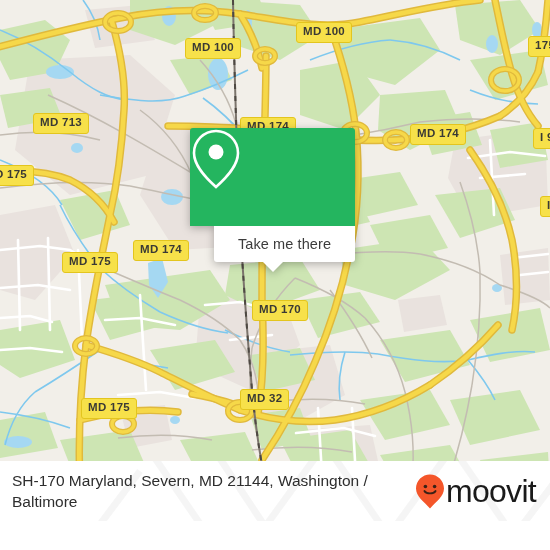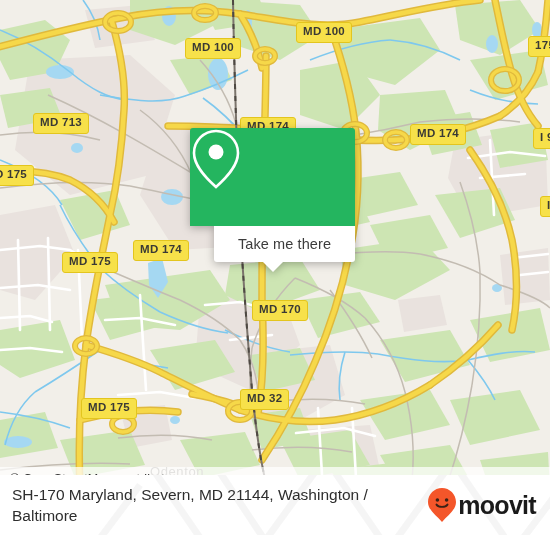--- a/index.html
+++ b/index.html
@@ -89,21 +89,21 @@
     width: 0; height: 0;
     margin-left: -10px;
     border-left: 10px solid transparent;
     border-right: 10px solid transparent;
     border-top: 10px solid #ffffff;
   }
 
   
   #footer {
     position: absolute;
-    left: 0; top: 475px;
+    left: 0; top: 461px;
     width: 550px; height: 60px;
     background: #ffffff;
     display: flex; align-items: center;
     overflow: hidden;
   }
   #footer-watermark { position: absolute; left:0; top:0; opacity: .55; }
   #footer-title {
     position: relative;
     font-size: 15.5px;
     color: #2e2e2e;
@@ -113,22 +113,22 @@
     z-index: 2;
   }
   #brand {
     position: absolute;
     right: 14px; top: 50%;
     transform: translateY(-50%);
     display: flex; align-items: center; gap: 1px;
     z-index: 2;
   }
   #brand-name {
-    font-size: 25px;
-    font-weight: bold;
+    font-size: 32px;
+    font-weight: normal;
     color: #1a1a1a;
     letter-spacing: -0.7px;
   }
 </style>
 </head>
 <body>
 
 <div id="app">
 
   <div id="map">

